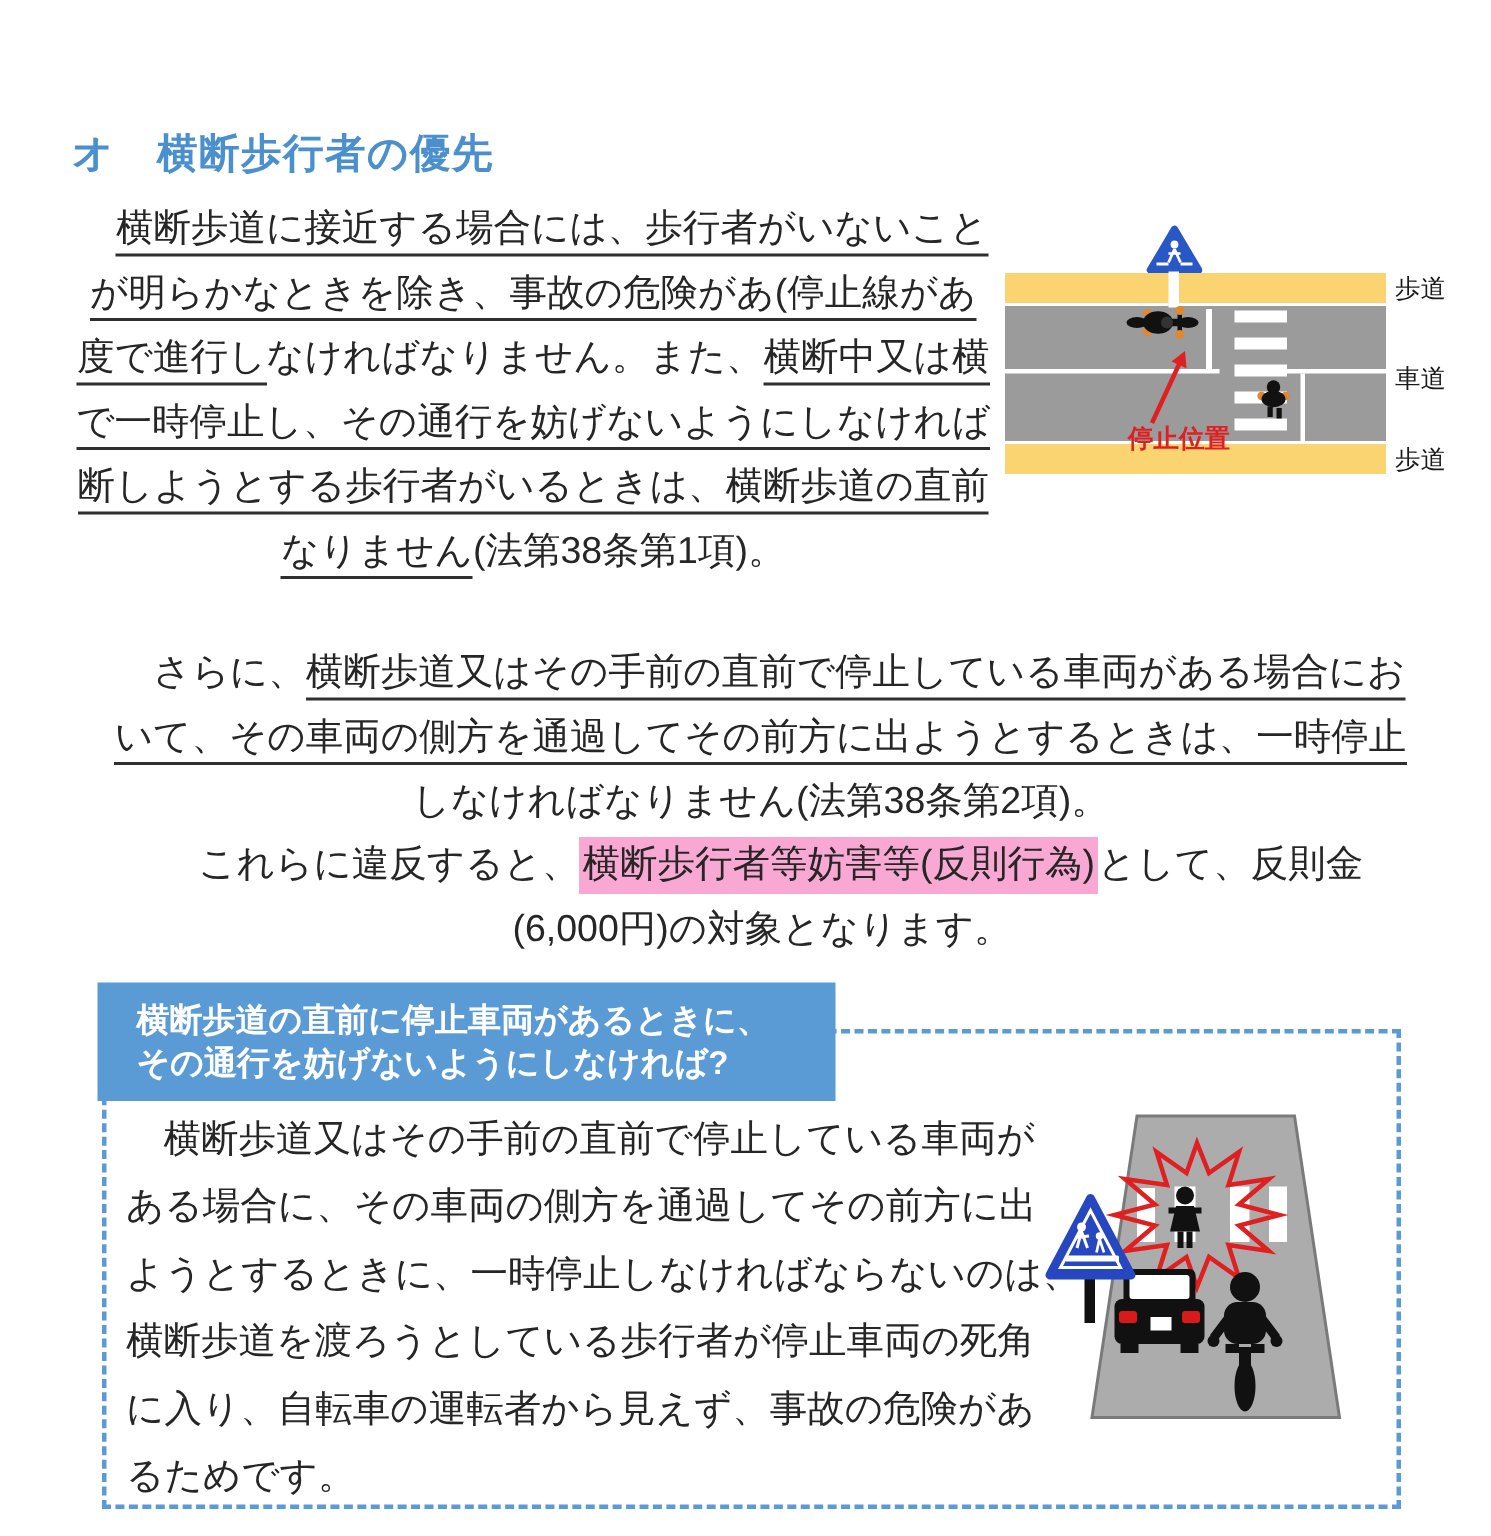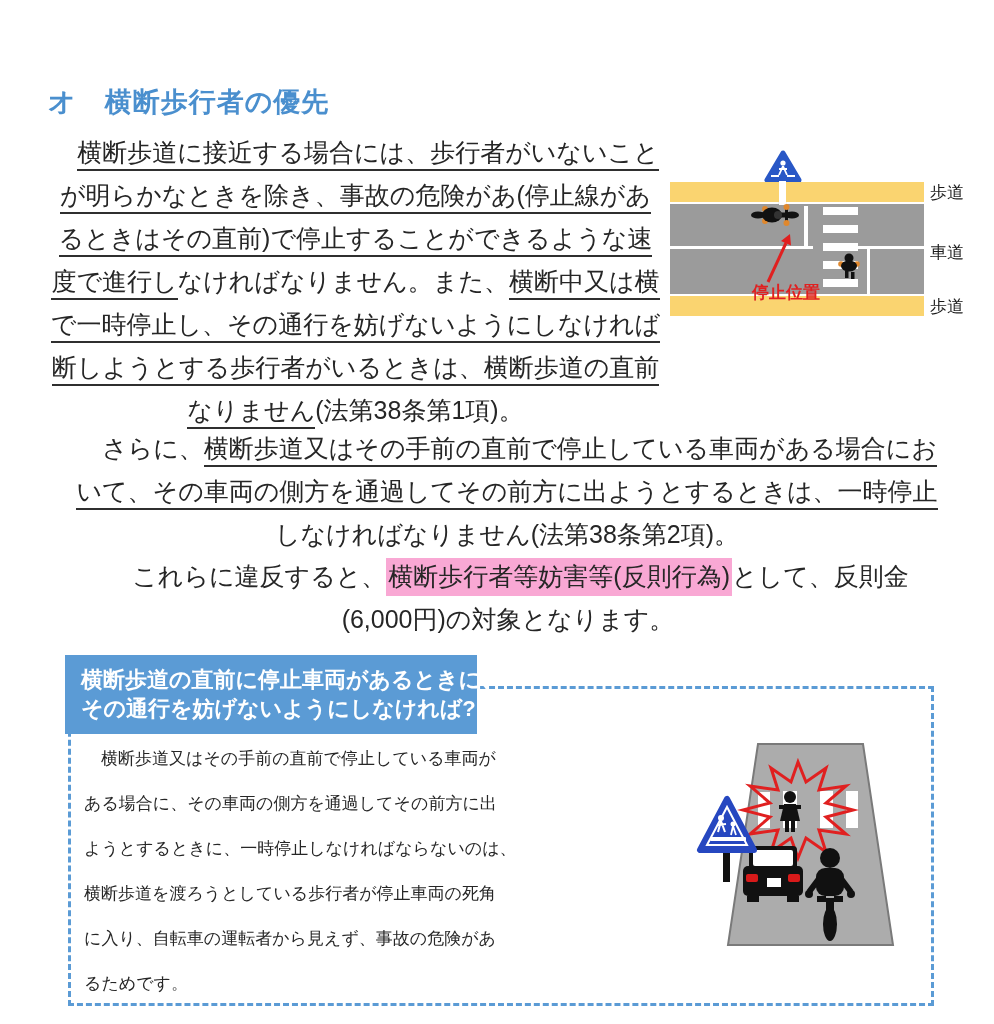--- a/index.html
+++ b/index.html
@@ -12,46 +12,45 @@
     font-size:27px;font-weight:bold;color:#4a8fce;letter-spacing:1px;white-space:pre;
   }
   .para{position:absolute;font-size:25px;text-align:center;}
   .para .tline,.abody .tline{height:43px;line-height:36px;white-space:pre;}
   .p1{left:48px;top:134px;width:615px;}
   .p2{left:47px;top:430px;width:920px;}
   .p3{left:48px;top:558px;width:920px;}
   .seg-u{border-bottom:2px solid #2f2f2f;padding-bottom:3px;}
   .seg-hl{background:#f9a8d4;padding:4px 2px 6px 2px;}
   .qbox{
-    position:absolute;left:65px;top:655px;width:412px;box-sizing:border-box;
+    position:absolute;left:65px;top:655px;width:492px;box-sizing:border-box;
     background:#5b9bd5;color:#ffffff;font-weight:bold;font-size:22px;
-    padding:10px 16px 11px 16px;z-index:3;
+    padding:10px 16px 11px 26px;z-index:3;
   }
   .qbox .tline{height:29px;line-height:29px;white-space:pre;}
   .dashed-box{
     position:absolute;left:68px;top:686px;width:860px;height:314px;
     border:3px dashed #5b9bd5;z-index:1;
   }
-  .abody{position:absolute;left:84px;top:740px;width:640px;font-size:17px;z-index:2;}
+  .abody{position:absolute;left:84px;top:740px;width:640px;font-size:25px;z-index:2;}
   .abody .tline{height:45px;line-height:38px;}
   .diagram{position:absolute;left:668px;top:140px;z-index:2;}
   .diagram text{font-family:"Liberation Sans","DejaVu Sans",sans-serif;}
   .illustration{position:absolute;left:685px;top:740px;z-index:2;pointer-events:none;}
 </style>
 </head>
 <body>
 
 <div class="page">
 
   <h2 class="heading">オ　横断歩行者の優先</h2>
 
   <div class="para p1">
       <div class="tline"><span class="seg-p">　</span><span class="seg-u">横断歩道に接近する場合には、歩行者がいないこと</span></div>
       <div class="tline"><span class="seg-u">が明らかなときを除き、事故の危険があ(停止線があ</span></div>
-      <div class="tline"><span class="seg-u">るときはその直前)で停止することができるような速</span></div>
       <div class="tline"><span class="seg-u">度で進行し</span><span class="seg-p">なければなりません。また、</span><span class="seg-u">横断中又は横</span></div>
       <div class="tline"><span class="seg-u">で一時停止し、その通行を妨げないようにしなければ</span></div>
       <div class="tline"><span class="seg-u">断しようとする歩行者がいるときは、横断歩道の直前</span></div>
       <div class="tline"><span class="seg-u">なりません</span><span class="seg-p">(法第38条第1項)。</span></div>
     </div>
   <div class="para p2">
       <div class="tline"><span class="seg-p">　さらに、</span><span class="seg-u">横断歩道又はその手前の直前で停止している車両がある場合にお</span></div>
       <div class="tline"><span class="seg-u">いて、その車両の側方を通過してその前方に出ようとするときは、一時停止</span></div>
       <div class="tline"><span class="seg-p">しなければなりません(法第38条第2項)。</span></div>
     </div>

